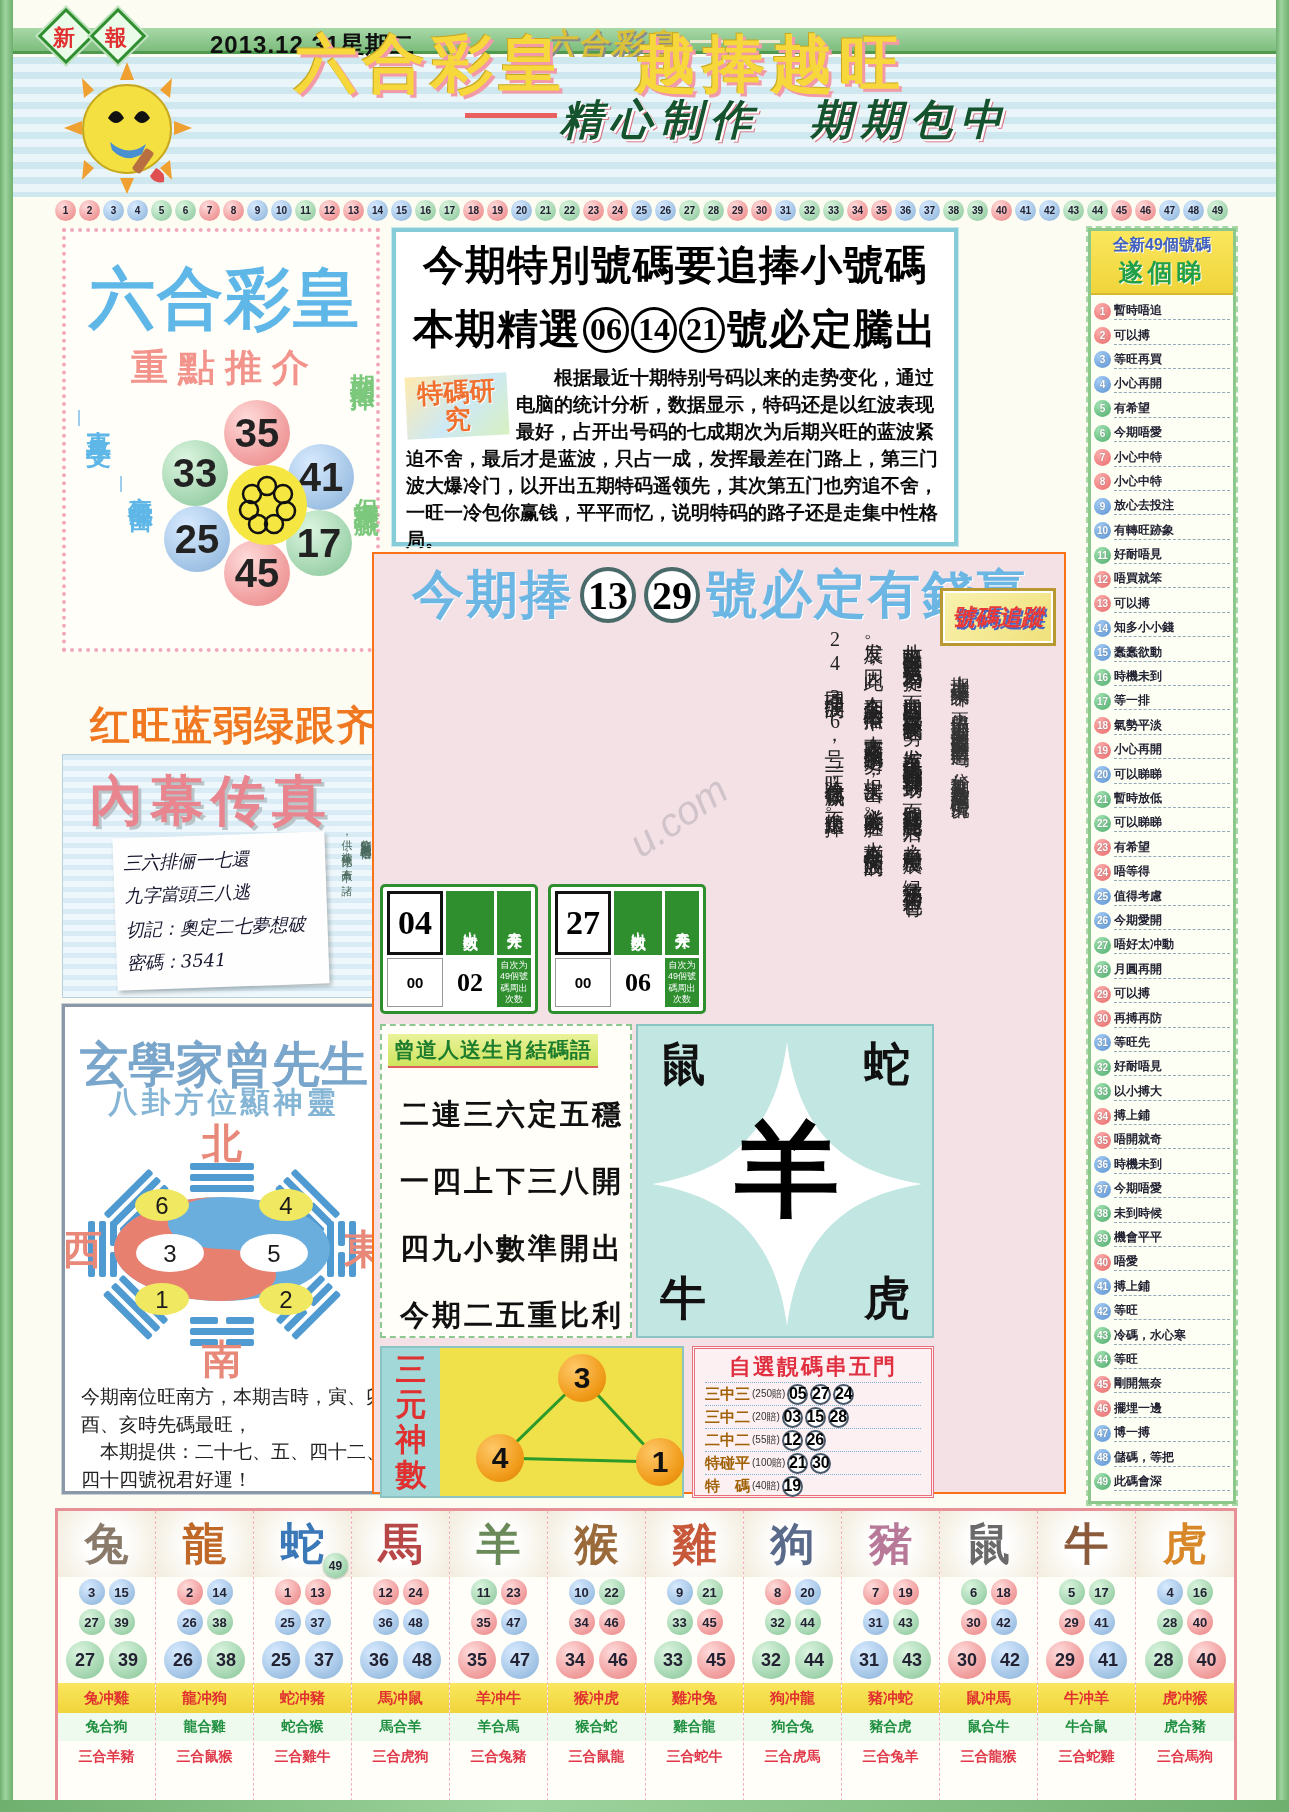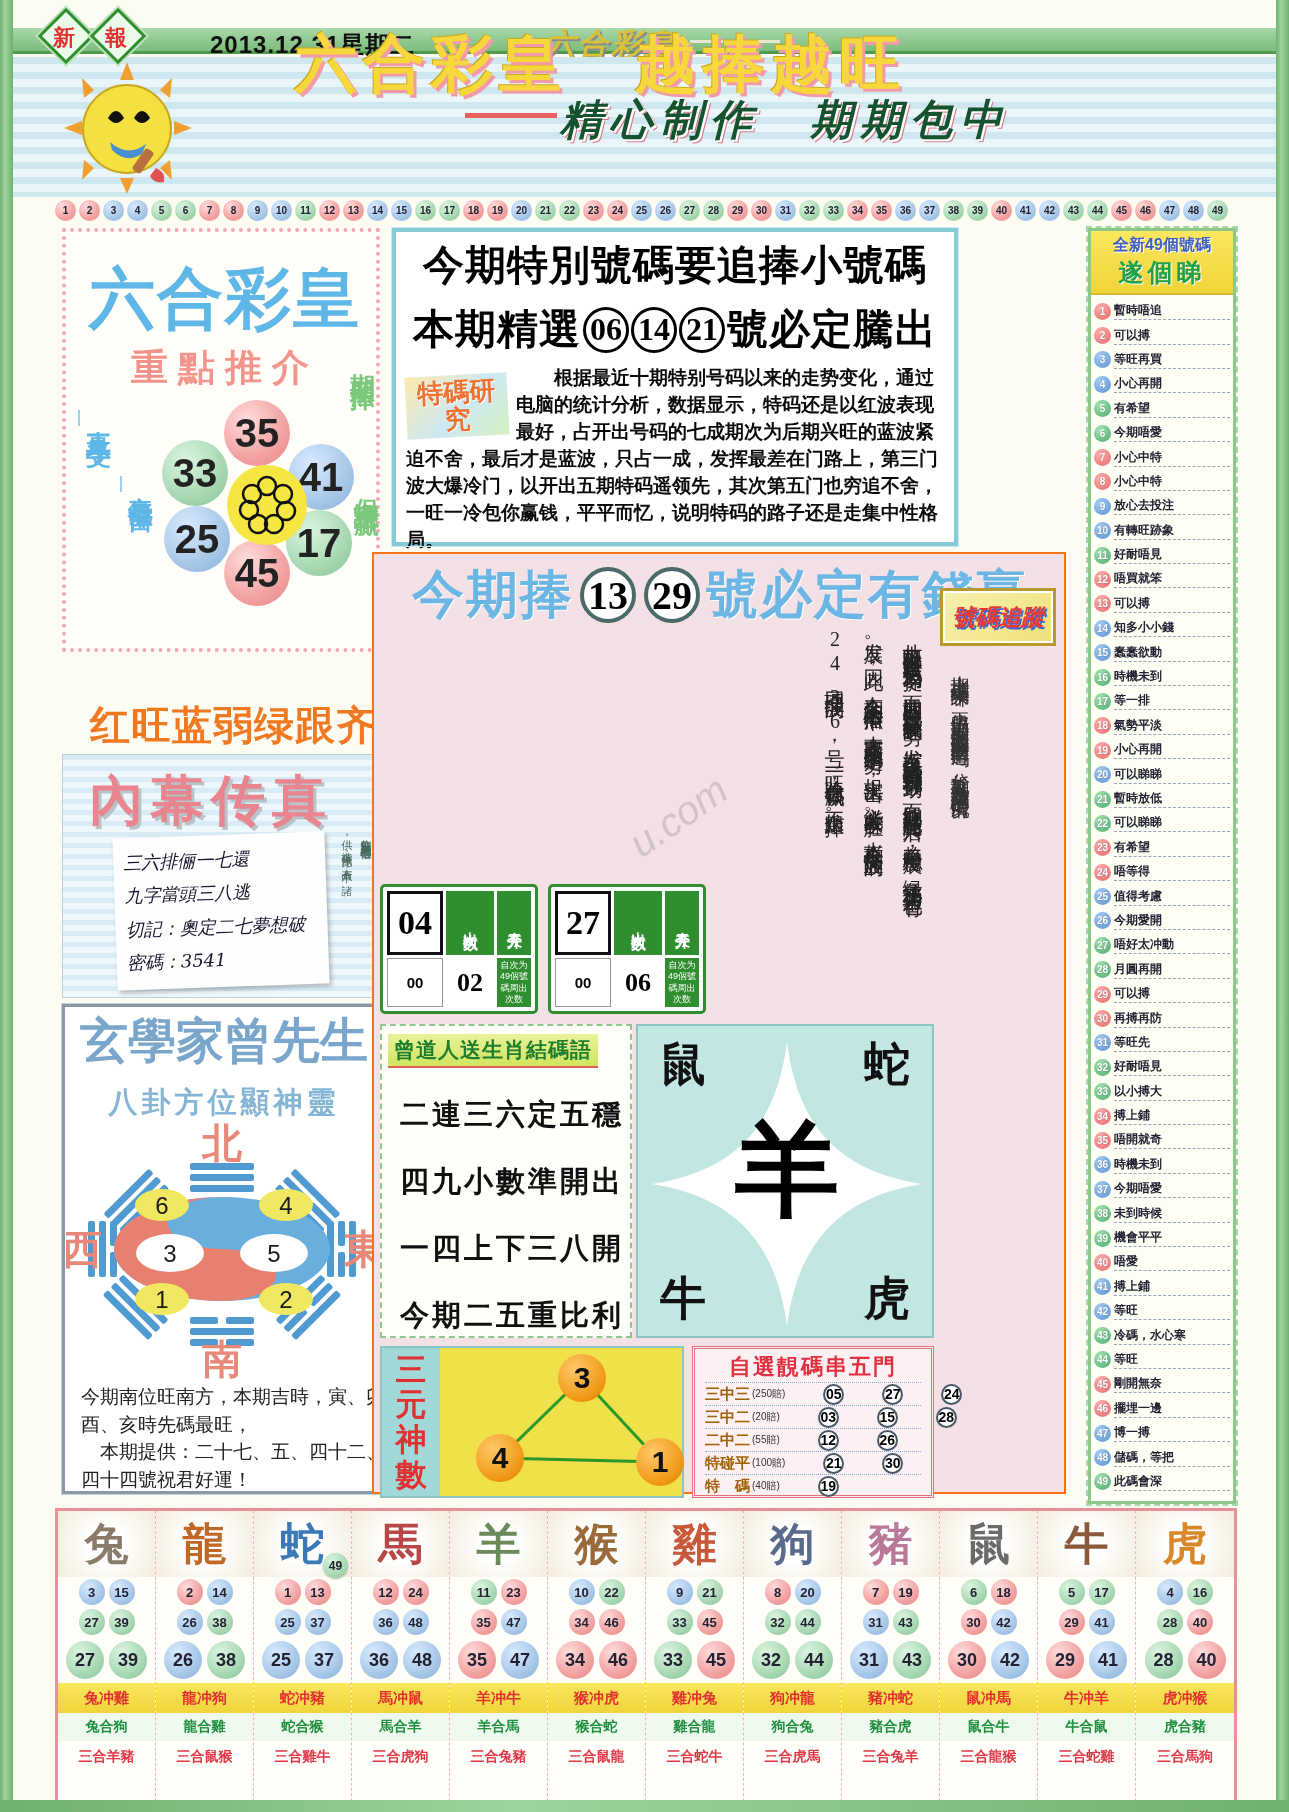--- a/index.html
+++ b/index.html
@@ -46,21 +46,21 @@
   #slogan { left:90px; top:698px; width:290px; font-size:40px; font-weight:900; color:#f07820; letter-spacing:1px; white-space:nowrap; }
 
   #insider-box { left:62px; top:754px; width:318px; height:244px; background:repeating-linear-gradient(180deg,#d9ecf5 0 5px,#eef7fb 5px 11px); border:1px solid #b8d0dc; }
   #insider-title { left:26px; top:10px; font-size:54px; font-weight:900; color:#e8858f; letter-spacing:7px; font-family:"Liberation Serif",serif; text-shadow:3px 3px 0 #b9c4c9; white-space:nowrap; }
   #insider-note { left:52px; top:80px; width:212px; height:152px; background:#fefefe; transform:rotate(-2deg); box-shadow:2px 3px 4px rgba(0,0,0,.25); padding:8px 10px; }
   #insider-note .nline { font-size:18px; font-style:italic; font-family:"DejaVu Serif",serif; color:#16162e; line-height:1.85; white-space:nowrap; }
   .v-tiny { writing-mode:vertical-rl; font-size:11px; color:#49695c; letter-spacing:1px; }
   #insider-side { left:276px; top:76px; height:158px; display:flex; gap:4px; }
 
   #master-box { left:62px; top:1004px; width:318px; height:490px; border:3px solid #8a98a8; outline:1px solid #c8d0d8; background:#fff; }
-  #master-title { left:0; top:2px; width:318px; text-align:center; font-size:48px; font-weight:900; color:#7aa6cc; font-family:"Liberation Serif",serif; white-space:nowrap; }
+  #master-title { left:0; top:26px; width:318px; text-align:center; font-size:48px; font-weight:900; color:#7aa6cc; font-family:"Liberation Serif",serif; white-space:nowrap; }
   #master-sub { left:0; top:76px; width:318px; text-align:center; font-size:29px; font-weight:bold; color:#85b5d5; letter-spacing:4px; font-family:"Liberation Serif",serif; }
   #bagua { left:1px; top:114px; }
   #master-footer { left:16px; top:376px; width:288px; }
   #master-footer .mline { font-size:19px; font-family:"Liberation Serif",serif; color:#222; line-height:1.45; white-space:nowrap; }
 
   
   #feature-box { left:392px; top:228px; width:566px; height:318px; border:4px solid #86ccd8; outline:1px solid #c8e8ee; background:#fff; padding:6px 10px; }
   .hline { text-align:center; font-weight:900; font-family:"Liberation Serif",serif; color:#000; font-size:41px; white-space:nowrap; letter-spacing:1px; }
   #headline2 { display:flex; justify-content:center; align-items:center; gap:2px; margin-top:9px; }
   .hcirc { width:46px; height:46px; border:3px solid #000; border-radius:50%; display:flex; align-items:center; justify-content:center; font-size:32px; font-weight:900; font-family:"Liberation Serif",serif; background:#fff; }
@@ -103,21 +103,21 @@
   #sy-strip { width:58px; background:#a2d8d8; display:flex; flex-direction:column; align-items:center; justify-content:space-around; padding:4px 0; }
   #sy-strip span { font-size:31px; font-weight:900; color:#e03030; font-family:"Liberation Serif",serif; line-height:1; }
   #sy-panel { flex:1; background:#f0e04a; position:relative; }
   .syball { position:absolute; width:48px; height:48px; border-radius:50%; background:radial-gradient(circle at 35% 30%,#ffc868,#f09a18 65%,#d87e00); display:flex; align-items:center; justify-content:center; font-size:30px; font-weight:900; color:#111; z-index:2; }
 
   #combo { position:absolute; left:318px; top:792px; width:242px; height:152px; background:#fdf0f3; border:3px double #e8707c; padding:3px 10px; }
   #combo-title { text-align:center; font-size:22px; font-weight:900; color:#e03040; letter-spacing:2px; font-family:"Liberation Serif",serif; white-space:nowrap; }
   .crow { display:flex; align-items:center; height:23px; border-top:1px dotted #7ab0d8; gap:2px; }
   .crow .clab { font-size:15px; font-weight:900; color:#a16207; font-family:"Liberation Serif",serif; white-space:nowrap; }
   .crow .codds { font-size:10px; color:#333; white-space:nowrap; }
-  .ccirc { width:21px; height:21px; border:2px solid #485868; border-radius:50%; background:#fff; display:flex; align-items:center; justify-content:center; font-size:14px; font-weight:900; flex:0 0 auto;margin-left:36px; }
+  .ccirc { width:21px; height:21px; border:2px solid #485868; border-radius:50%; background:#fff; display:flex; align-items:center; justify-content:center; font-size:16px; font-weight:900; flex:0 0 auto; }
 
   
   #sidebar { left:1088px; top:228px; width:148px; height:1276px; border:3px solid #8cc88c; outline:2px dashed #a8d8a8; background:#fdfff4; }
   #sidebar-header { height:64px; background:linear-gradient(#fae75e,#f0d43a); border-bottom:2px solid #d8b830; text-align:center; padding-top:4px; }
   #sb-h1 { font-size:16px; font-weight:900; color:#4060c0; text-shadow:1px 1px 0 #fff; white-space:nowrap; }
   #sb-h2 { font-size:25px; font-weight:900; color:#22a048; text-shadow:1px 1px 0 #fff; letter-spacing:4px; }
   #sidebar-list { padding:4px 3px 0 3px; }
   .sb-item { display:flex; align-items:center; height:24.4px; gap:3px; }
   .sb-ball { width:17px; height:17px; font-size:10px; color:#fff; text-shadow:0 0 2px rgba(0,0,0,.4); flex:0 0 auto; }
   .sb-ball.r { background:radial-gradient(circle at 35% 30%,#ffb0b0,#e86868); }
@@ -418,22 +418,22 @@
           <div class="sb-small">00</div>
           <div class="sb-main">06</div>
           <div class="sb-note">自次为49個號碼周出次数</div>
         </div>
       </div>
 
     <div id="zengdao-box">
       <span id="zengdao-title">曾道人送生肖結碼語</span>
       <div id="zengdao-lines">
           <div class="zline">二連三六定五穩</div>
+          <div class="zline">一四上下三八開</div>
           <div class="zline">四九小數準開出</div>
-          <div class="zline">一四上下三八開</div>
           <div class="zline">今期二五重比利</div>
         </div>
     </div>
 
     <div id="zodiac-box">
       <svg id="zstar" width="298" height="314" viewBox="0 0 298 314">
         <path d="M149,16 C161,110 210,146 284,158 C210,170 161,208 149,300 C137,208 88,170 14,158 C88,146 137,110 149,16 Z" fill="#ffffff"></path>
       </svg>
       <div class="zcorner" style="left:22px;top:8px;">鼠</div>
       <div class="zcorner" style="right:22px;top:8px;">蛇</div>

